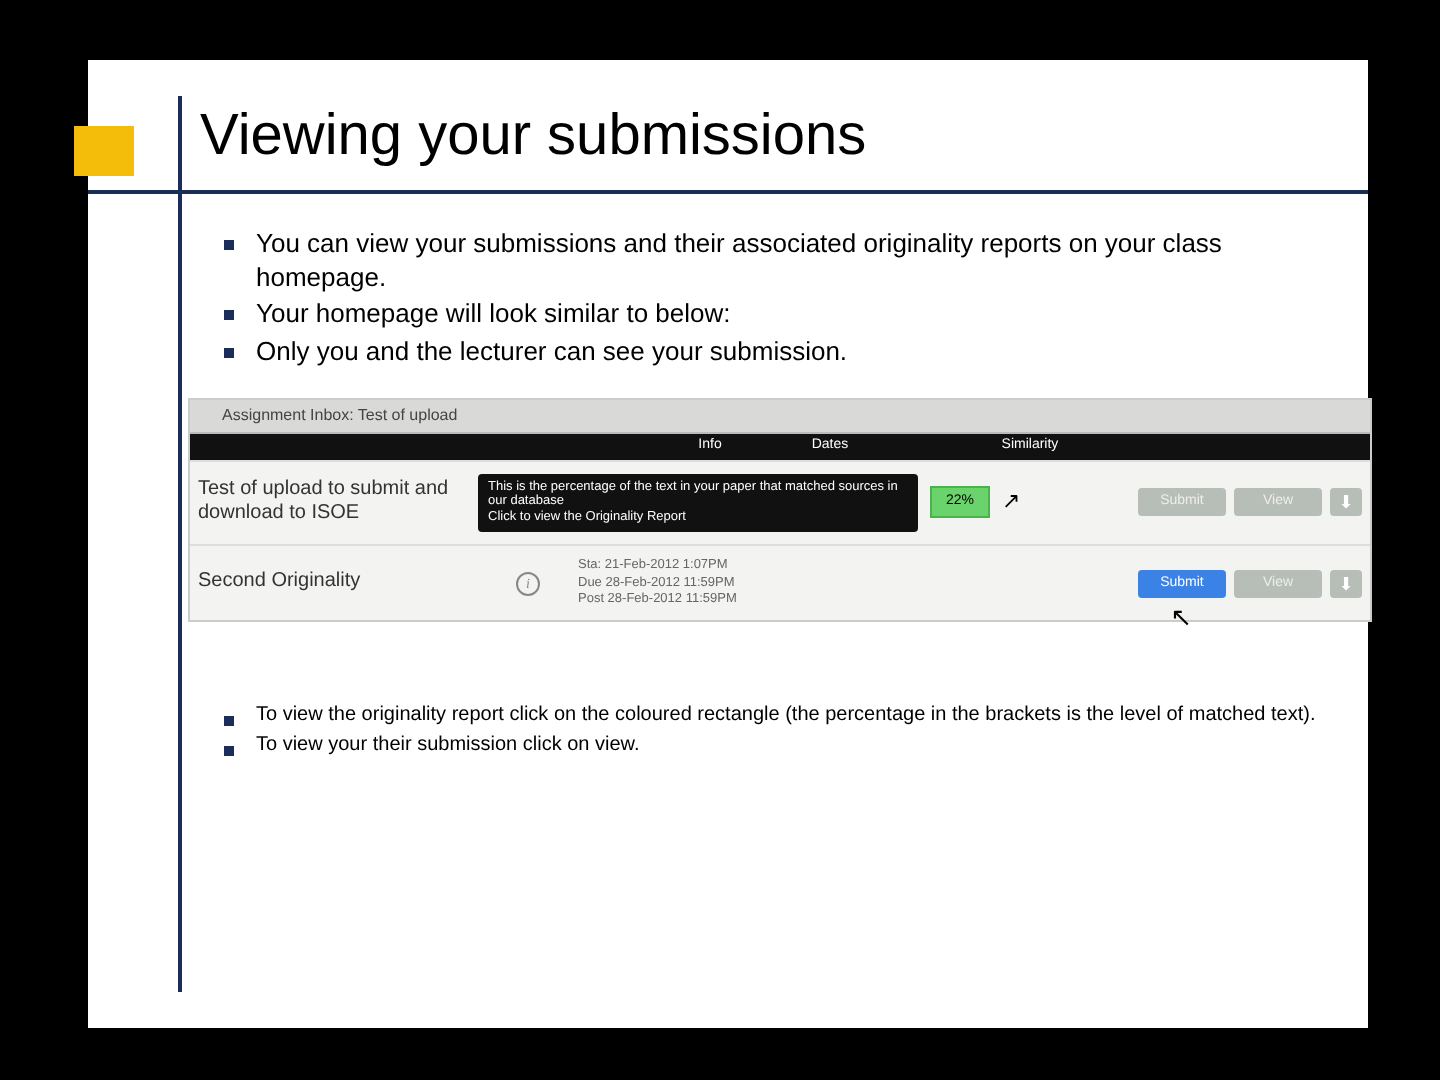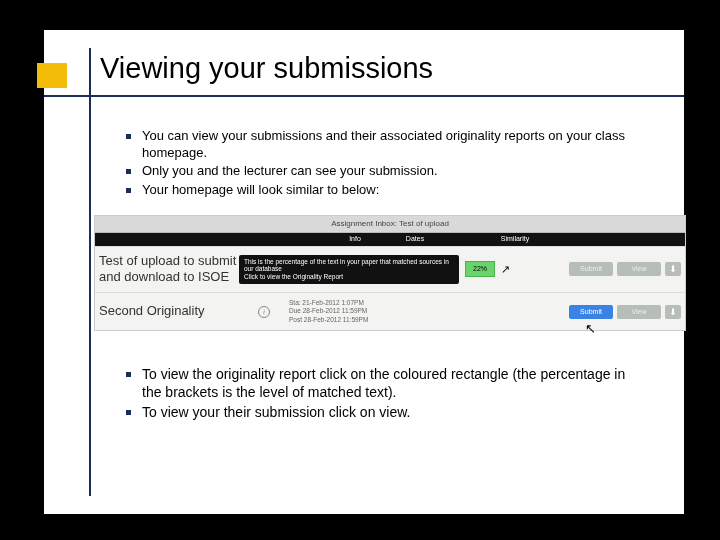--- a/index.html
+++ b/index.html
@@ -58,21 +58,21 @@
     position: absolute;
     left: 60px;
     top: 82px;
     width: 560px;
     font-size: 13px;
     color: #000;
     line-height: 1.28;
   }
   ul.bullets {
     list-style: none;
-    margin: 16px;
+    margin: 2px;
     padding: 0;
   }
   ul.bullets > li {
     position: relative;
     padding-left: 22px;
     margin-bottom: 2px;
   }
   ul.bullets > li::before {
     content: "";
     position: absolute;
@@ -87,21 +87,21 @@
     margin-left: -10px;
     width: 590px;
     background: #f3f3f1;
     border: 1px solid #ccc;
     font-size: 8px;
     color: #555;
   }
   .ss-header {
     background: #d9d9d7;
     color: #444;
-    text-align: center;
+    text-align: left;
     padding: 3px 16px;
     border-bottom: 1px solid #bbb;
     font-size: 8px;
   }
   .ss-colhdr {
     display: flex;
     background: #111;
     color: #fff;
     font-size: 7px;
     padding: 2px 0;
@@ -109,21 +109,21 @@
   .ss-colhdr > div:nth-child(1){ width: 230px; text-align:center;}
   .ss-colhdr > div:nth-child(2){ width: 60px; text-align:center;}
   .ss-colhdr > div:nth-child(3){ width: 60px; text-align:center;}
   .ss-colhdr > div:nth-child(4){ width: 140px; text-align:center;}
   .ss-row {
     display: flex;
     align-items: center;
     padding: 6px 4px;
     border-top: 1px solid #ddd;
   }
-  .ss-row .name { width: 140px; font-size:13px; color:#333;}
+  .ss-row .name { width: 140px; font-size:10px; color:#333;}
   .ss-row .tooltip {
     background: #111;
     color: #fff;
     font-size: 6.5px;
     padding: 3px 5px;
     width: 210px;
     line-height: 1.2;
     border-radius: 2px;
     position: relative;
     margin-right: 6px;
@@ -192,21 +192,21 @@
     font-size:11px;
     color:#000;
     transform: scaleX(-1);
     left:0; top:0;
   }
   .body2 {
     position: absolute;
     left: 60px;
     top: 320px;
     width: 560px;
-    font-size: 14px;
+    font-size: 10px;
     color: #000;
     line-height: 1.28;
   }
   .ss-wrap { position: relative; }
   .cursor2 {
     position: absolute;
     right: 68px;
     bottom: -6px;
     font-size: 13px;
     color: #000;
@@ -217,22 +217,22 @@
 
 <div class="slide">
   <div class="accent"></div>
   <div class="vline"></div>
   <div class="hline"></div>
   <div class="title">Viewing your submissions</div>
 
   <div class="body">
     <ul class="bullets">
       <li>You can view your submissions and their associated originality reports on your class homepage.</li>
+      <li>Your homepage will look similar to below:</li>
       <li>Only you and the lecturer can see your submission.</li>
-      <li>Your homepage will look similar to below:</li>
     </ul>
 
     <div class="ss-wrap">
       <div class="screenshot">
         <div class="ss-header">Assignment Inbox: Test of upload</div>
         <div class="ss-colhdr">
           <div></div>
           <div>Info</div>
           <div>Dates</div>
           <div>Similarity</div>

